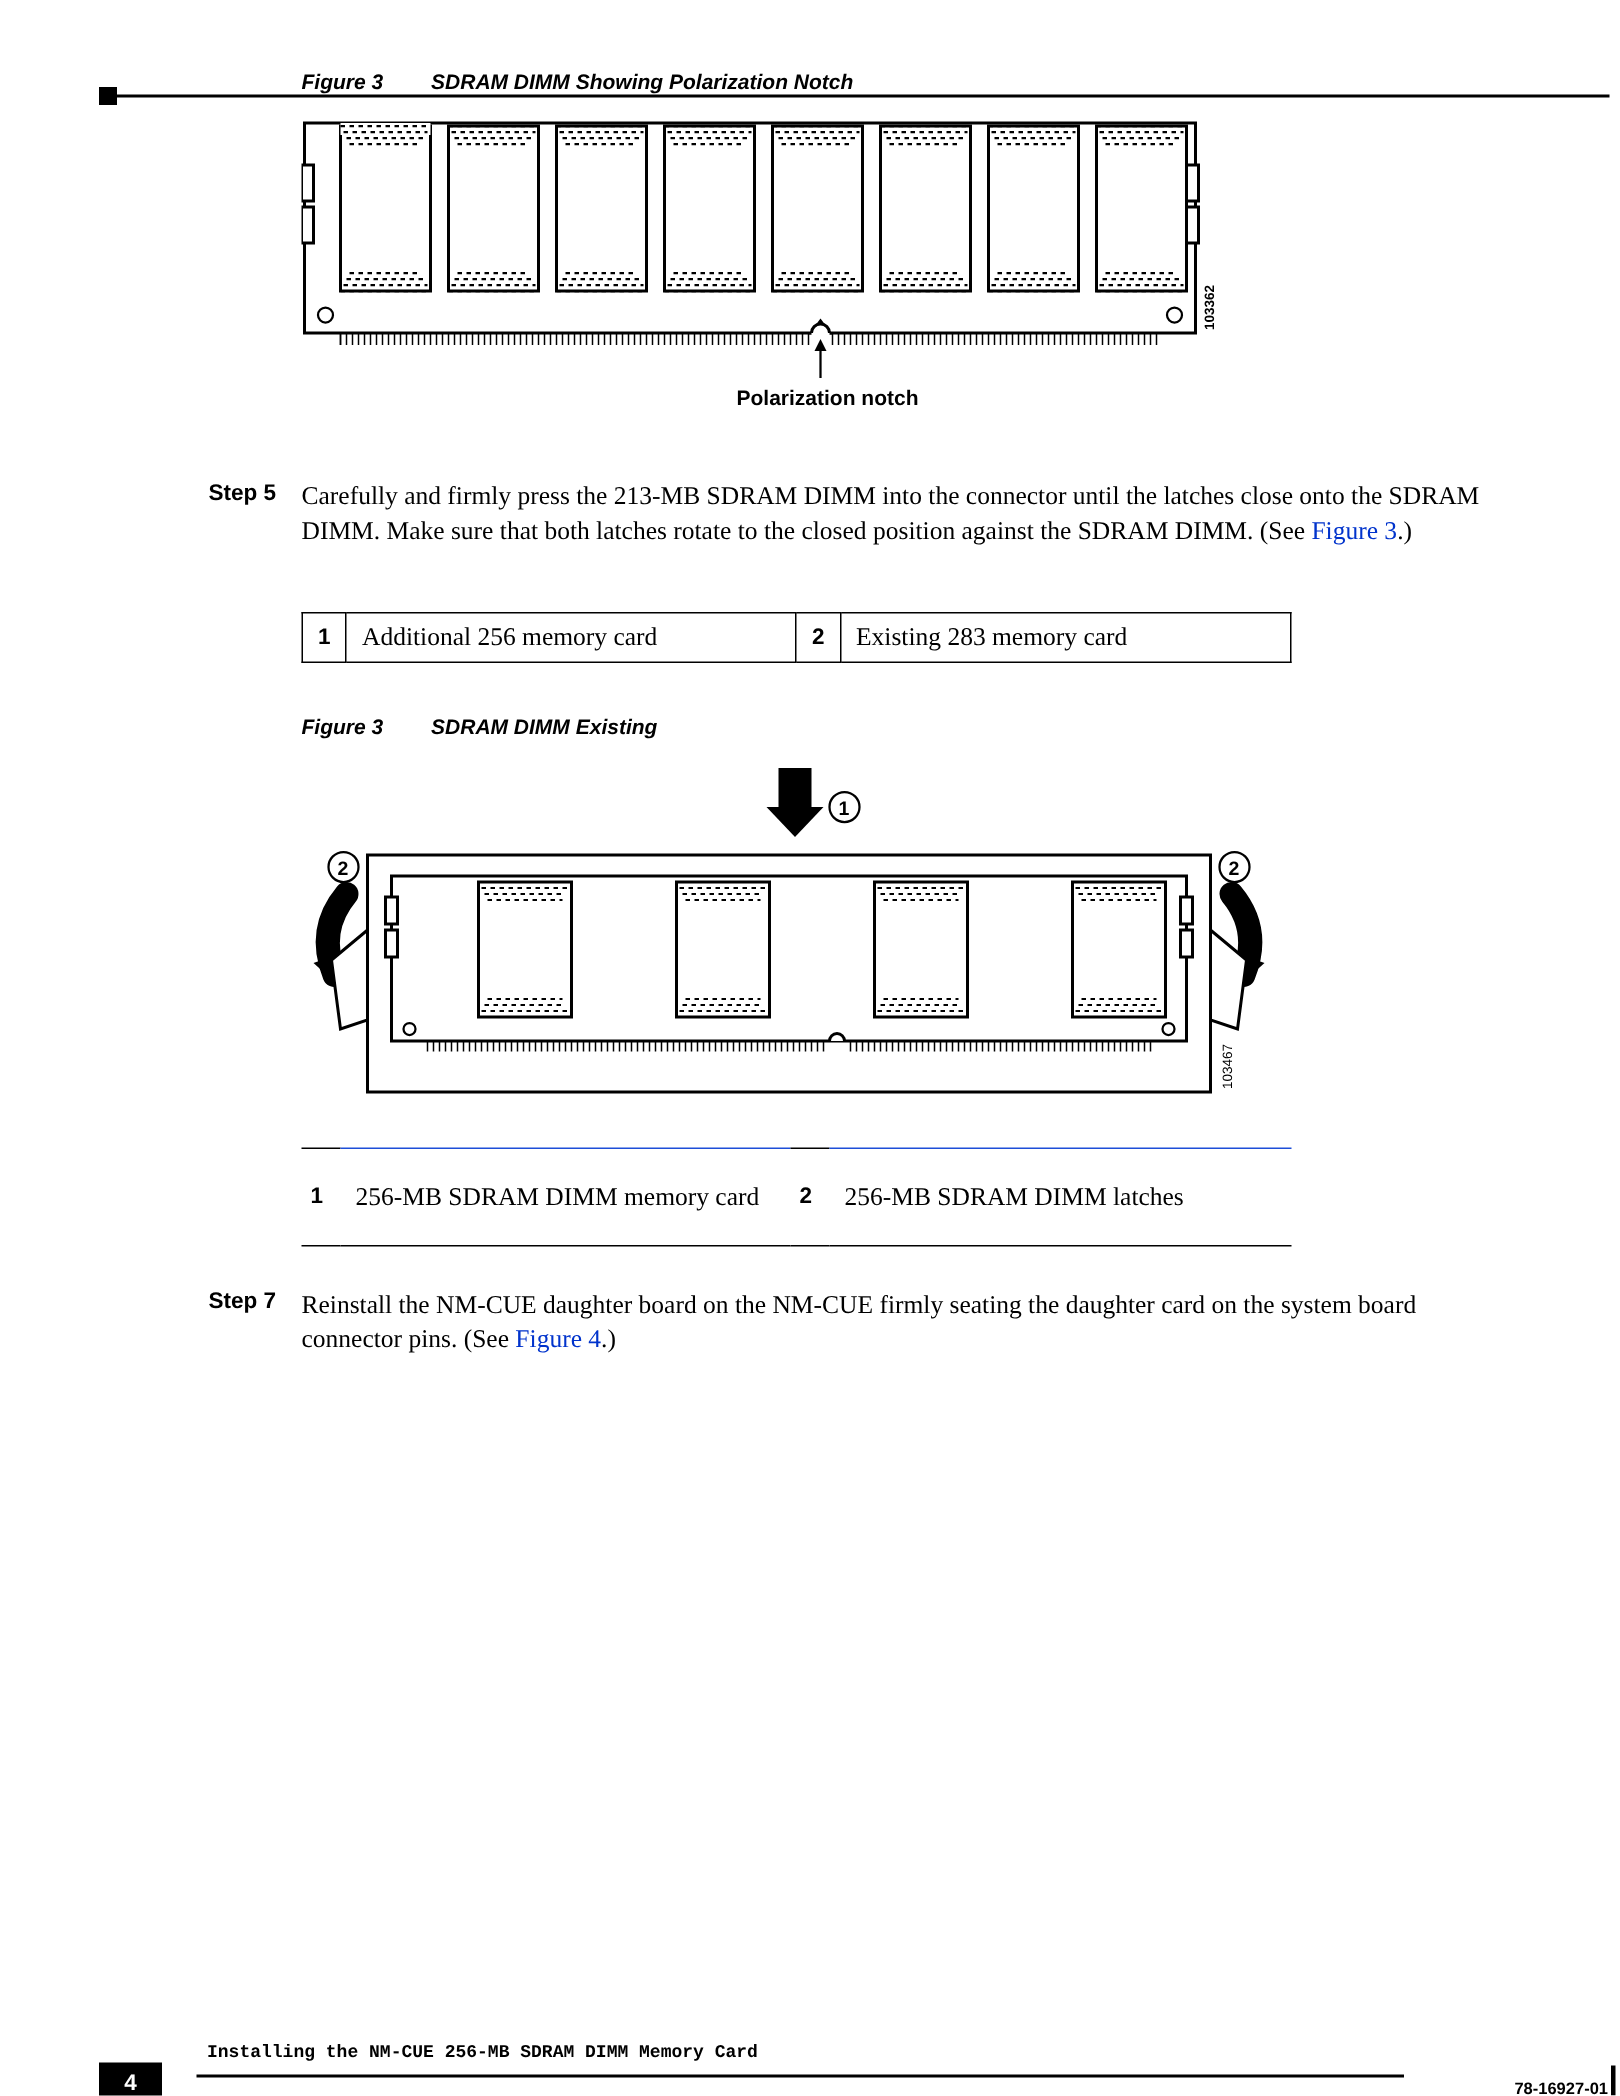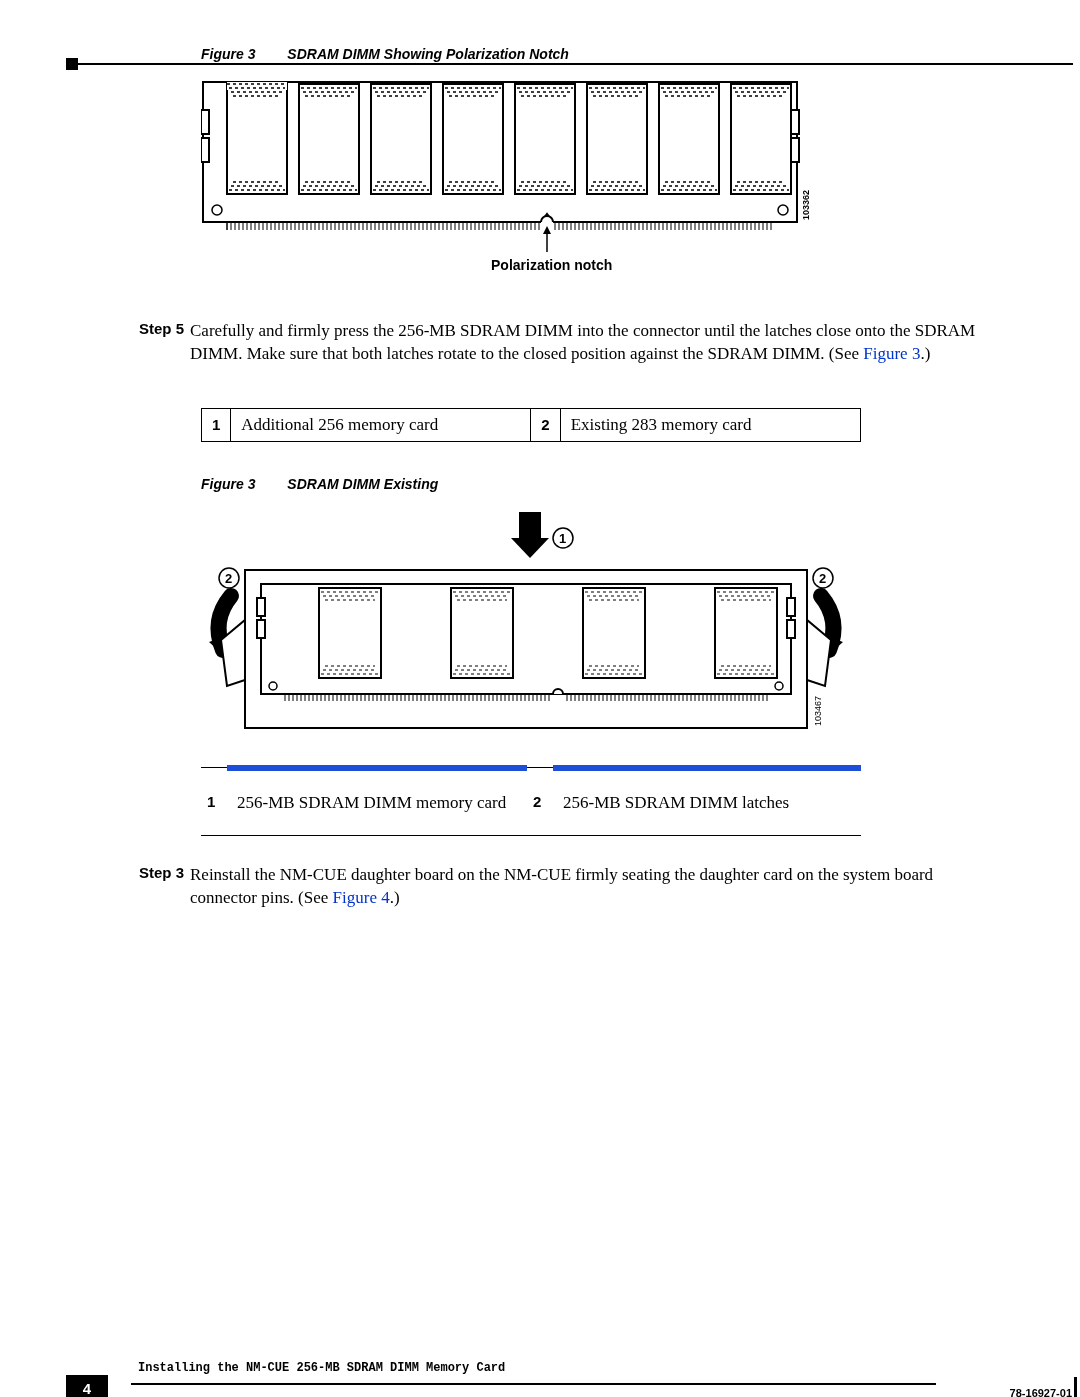--- a/index.html
+++ b/index.html
@@ -43,21 +43,21 @@
     font-size: 14px;
     font-weight: bold;
     font-style: italic;
     margin-bottom: 18px;
   }
   .fig-caption .label { margin-right: 28px; }
   .svg-wrap { text-align: left; }
   .step-block {
     display: flex;
     margin-top: 40px;
-    gap: 3px;
+    gap: 14px;
   }
   .step-label {
     font-family: Arial, Helvetica, sans-serif;
     font-weight: bold;
     font-size: 15px;
     flex: 0 0 auto;
     min-width: 48px;
   }
   .step-body {
     font-size: 17px;
@@ -93,21 +93,21 @@
     font-family: Arial, Helvetica, sans-serif;
     font-weight: bold;
     font-size: 15px;
     width: 26px;
     padding: 6px 6px;
     border-top: 1px solid #000;
     border-bottom: 1px solid #000;
   }
   .legend-table2 td.desc {
     padding: 22px 10px;
-    border-top: 6px solid #1d4ed8;
+    border-top: 1px solid #1d4ed8;
     border-bottom: 1px solid #000;
   }
   .fig3-caption { margin-top: 34px; margin-left: 62px; }
   .fig3-svg { margin-left: 62px; margin-top: 12px; }
   .footer {
     position: absolute;
     left: 66px;
     bottom: 12px;
     width: 1016px;
   }
@@ -245,21 +245,21 @@
 
       <line x1="346" y1="172" x2="346" y2="150" stroke="#000" stroke-width="1.5"></line>
       <polygon points="346,146 342,154 350,154" fill="#000"></polygon>
       <text x="290" y="190" font-family="Arial" font-size="14">Polarization notch</text>
     </svg>
   </div>
 
   <div class="step-block">
     <div class="step-label">Step 5</div>
     <div class="step-body">
-      <span>Carefully and firmly press the 256-MB SDRAM DIMM into the connector until the latches close onto the SDRAM DIMM. Make sure that both latches rotate to the closed position against the SDRAM DIMM. (See </span><span class="link">Figure 3</span><span>.)</span>
+      <span>Carefully and firmly press the 213-MB SDRAM DIMM into the connector until the latches close onto the SDRAM DIMM. Make sure that both latches rotate to the closed position against the SDRAM DIMM. (See </span><span class="link">Figure 3</span><span>.)</span>
     </div>
   </div>
 
   <table class="legend-table">
     <tbody>
         <tr>
       <td class="num">1</td>
       <td style="width:300px;">Additional 256 memory card</td>
       <td class="num">2</td>
       <td>Existing 283 memory card</td>
@@ -340,21 +340,21 @@
         <tr>
       <td class="num">1</td>
       <td class="desc" style="width:300px;">256-MB SDRAM DIMM memory card</td>
       <td class="num">2</td>
       <td class="desc">256-MB SDRAM DIMM latches</td>
     </tr>
   </tbody>
     </table>
 
   <div class="step-block" style="margin-top:28px;">
-    <div class="step-label">Step 3</div>
+    <div class="step-label">Step 7</div>
     <div class="step-body">
       <span>Reinstall the NM-CUE daughter board on the NM-CUE firmly seating the daughter card on the system board connector pins. (See </span><span class="link">Figure 4</span><span>.)</span>
     </div>
   </div>
 
 </div>
 
 <div class="footer">
   <div class="title">Installing the NM-CUE 256-MB SDRAM DIMM Memory Card</div>
   <div class="line"></div>

